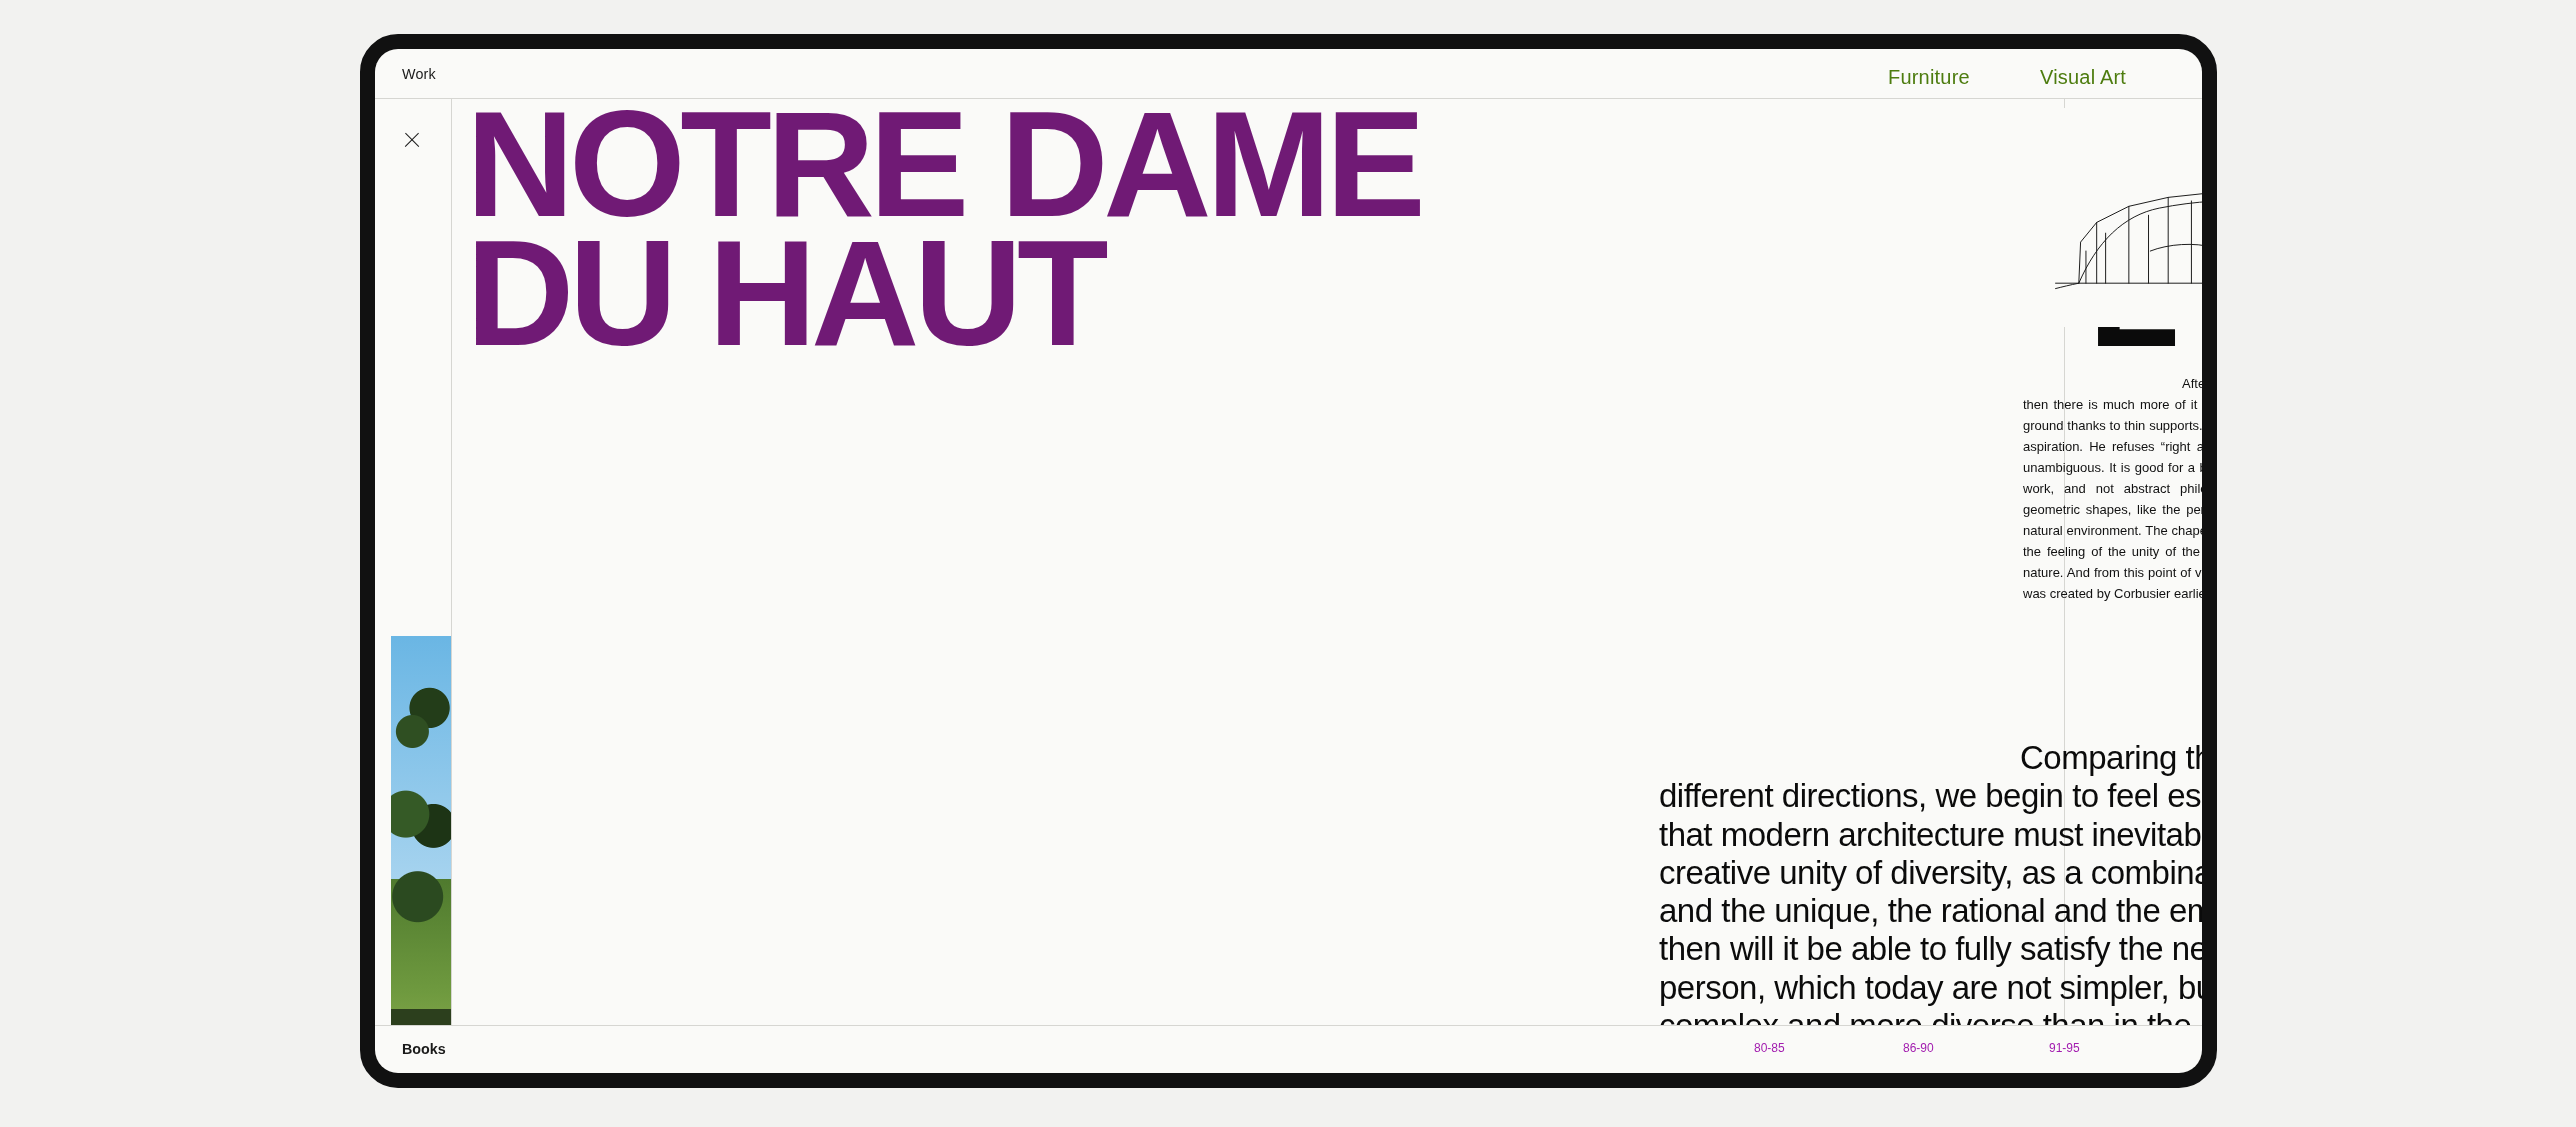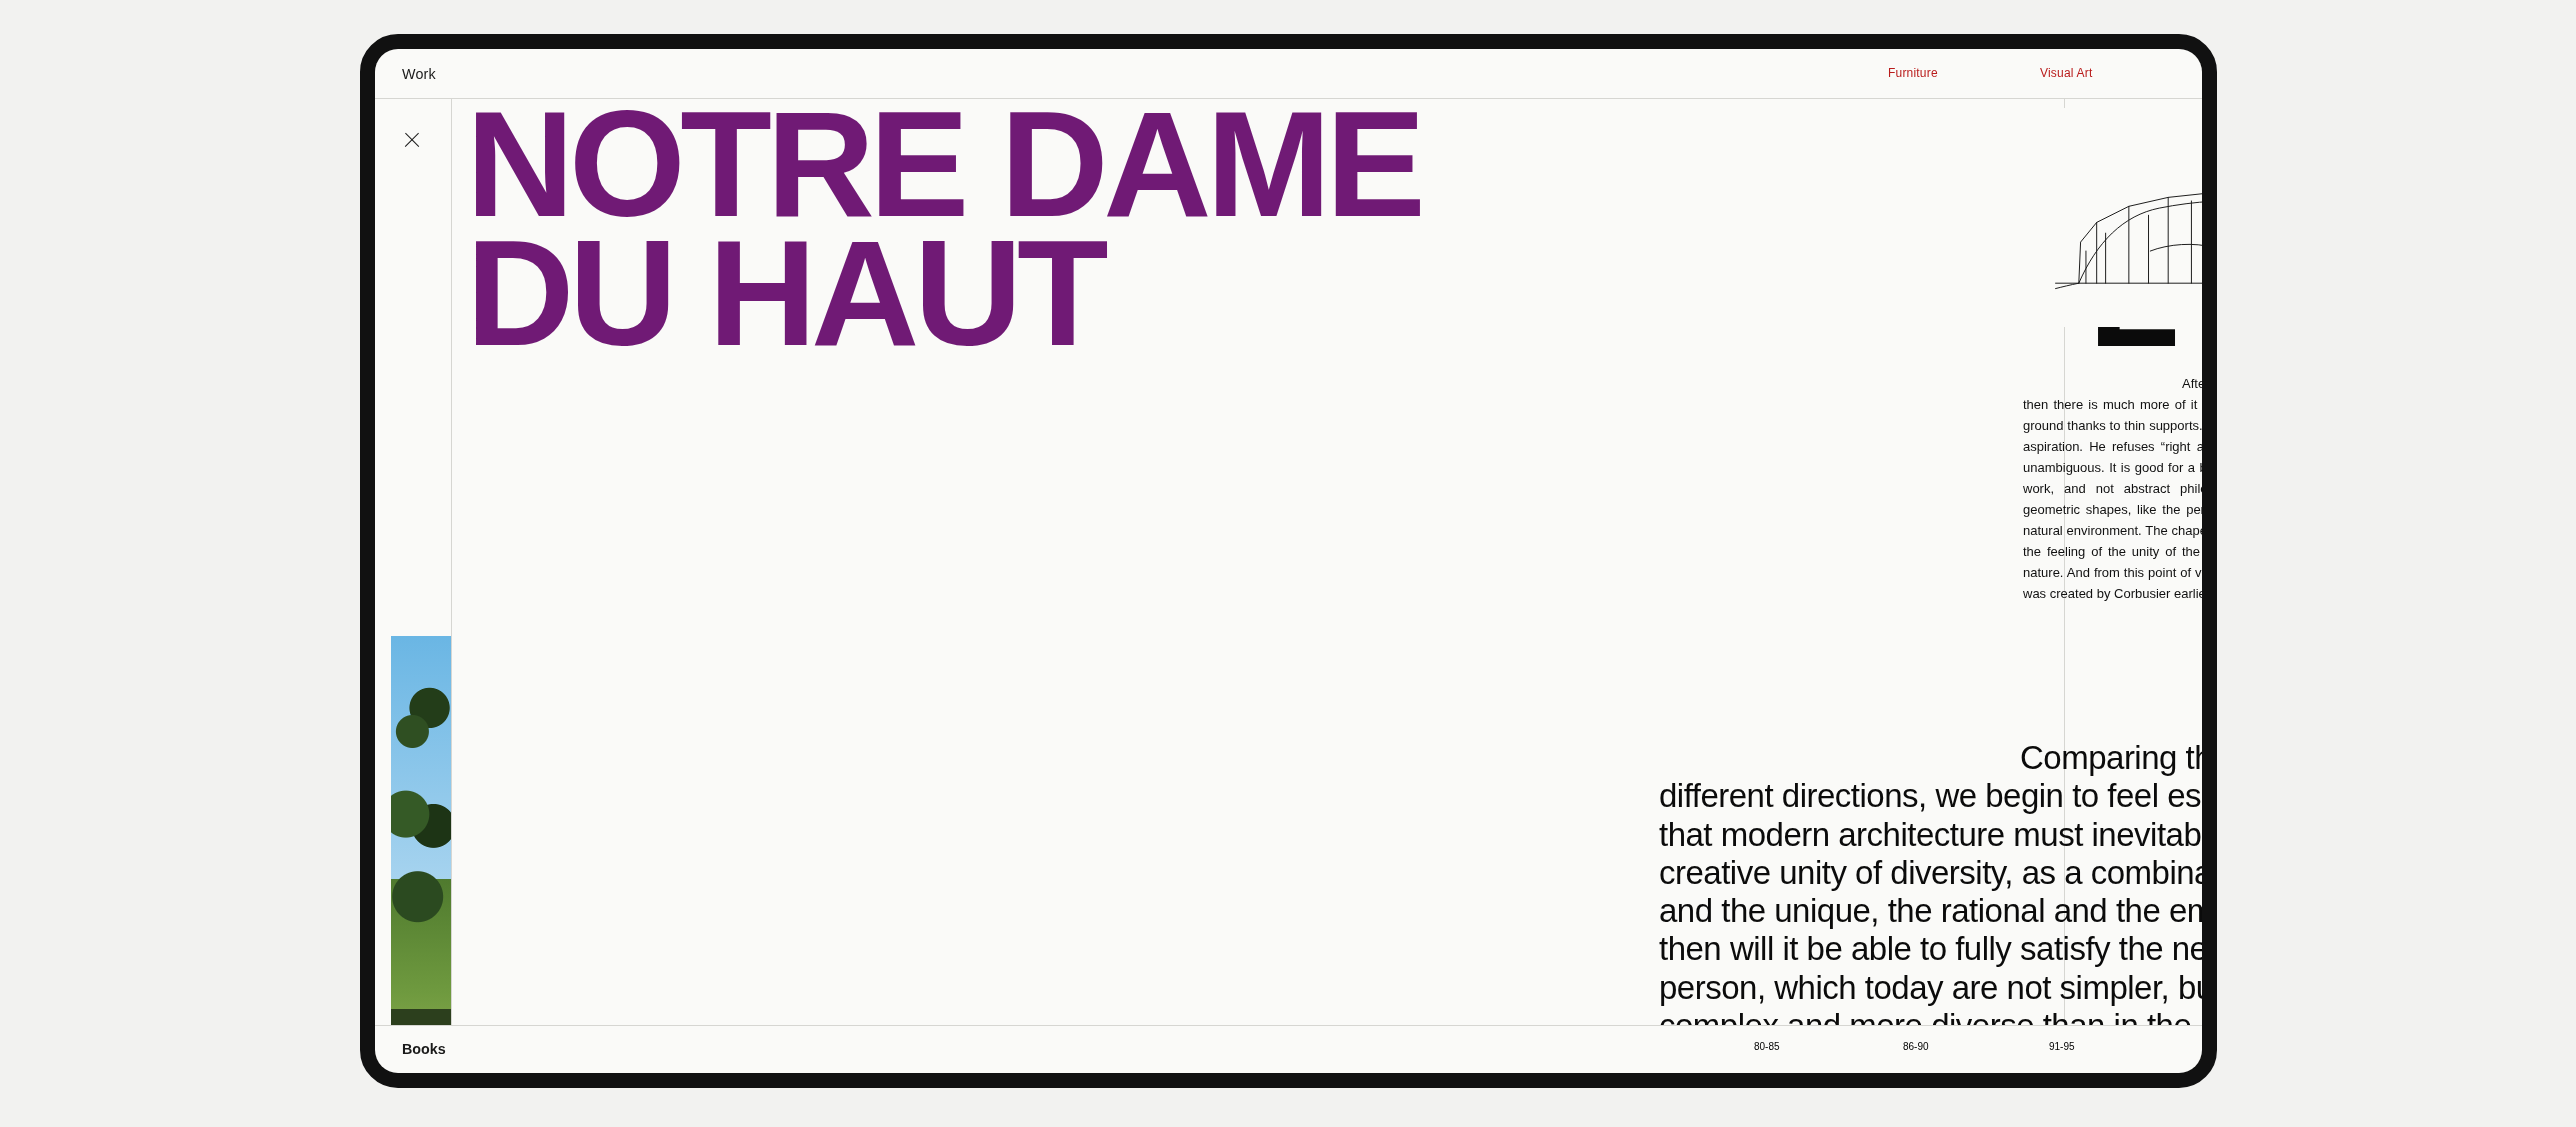--- a/index.html
+++ b/index.html
@@ -57,22 +57,22 @@
     position: absolute;
     left: 27px;
     top: 17px;
     font-size: 14.3px;
     color: #1a1a1a;
     letter-spacing: 0.2px;
   }
   .topbar .tb-item {
     position: absolute;
     top: 17px;
-    font-size: 12px;
-    color: #b91c1c;
+    font-size: 20px;
+    color: #4d7c0f;
     letter-spacing: 0.2px;
   }
   .tb-furniture { left: 1513px; }
   .tb-visualart { left: 1665px; }
 
   
   .bottombar {
     position: absolute;
     left: 0;
     bottom: 0;
@@ -85,22 +85,22 @@
     position: absolute;
     left: 27px;
     top: 15px;
     font-size: 14.3px;
     color: #1a1a1a;
     font-weight: bold;
   }
   .bottombar .bb-item {
     position: absolute;
     top: 15px;
-    font-size: 10px;
-    color: #000000;
+    font-size: 12px;
+    color: #a21caf;
   }
   .bb-p1 { left: 1379px; }
   .bb-p2 { left: 1528px; }
   .bb-p3 { left: 1674px; }
 
   
   .content {
     position: absolute;
     left: 0;
     top: 50px;

